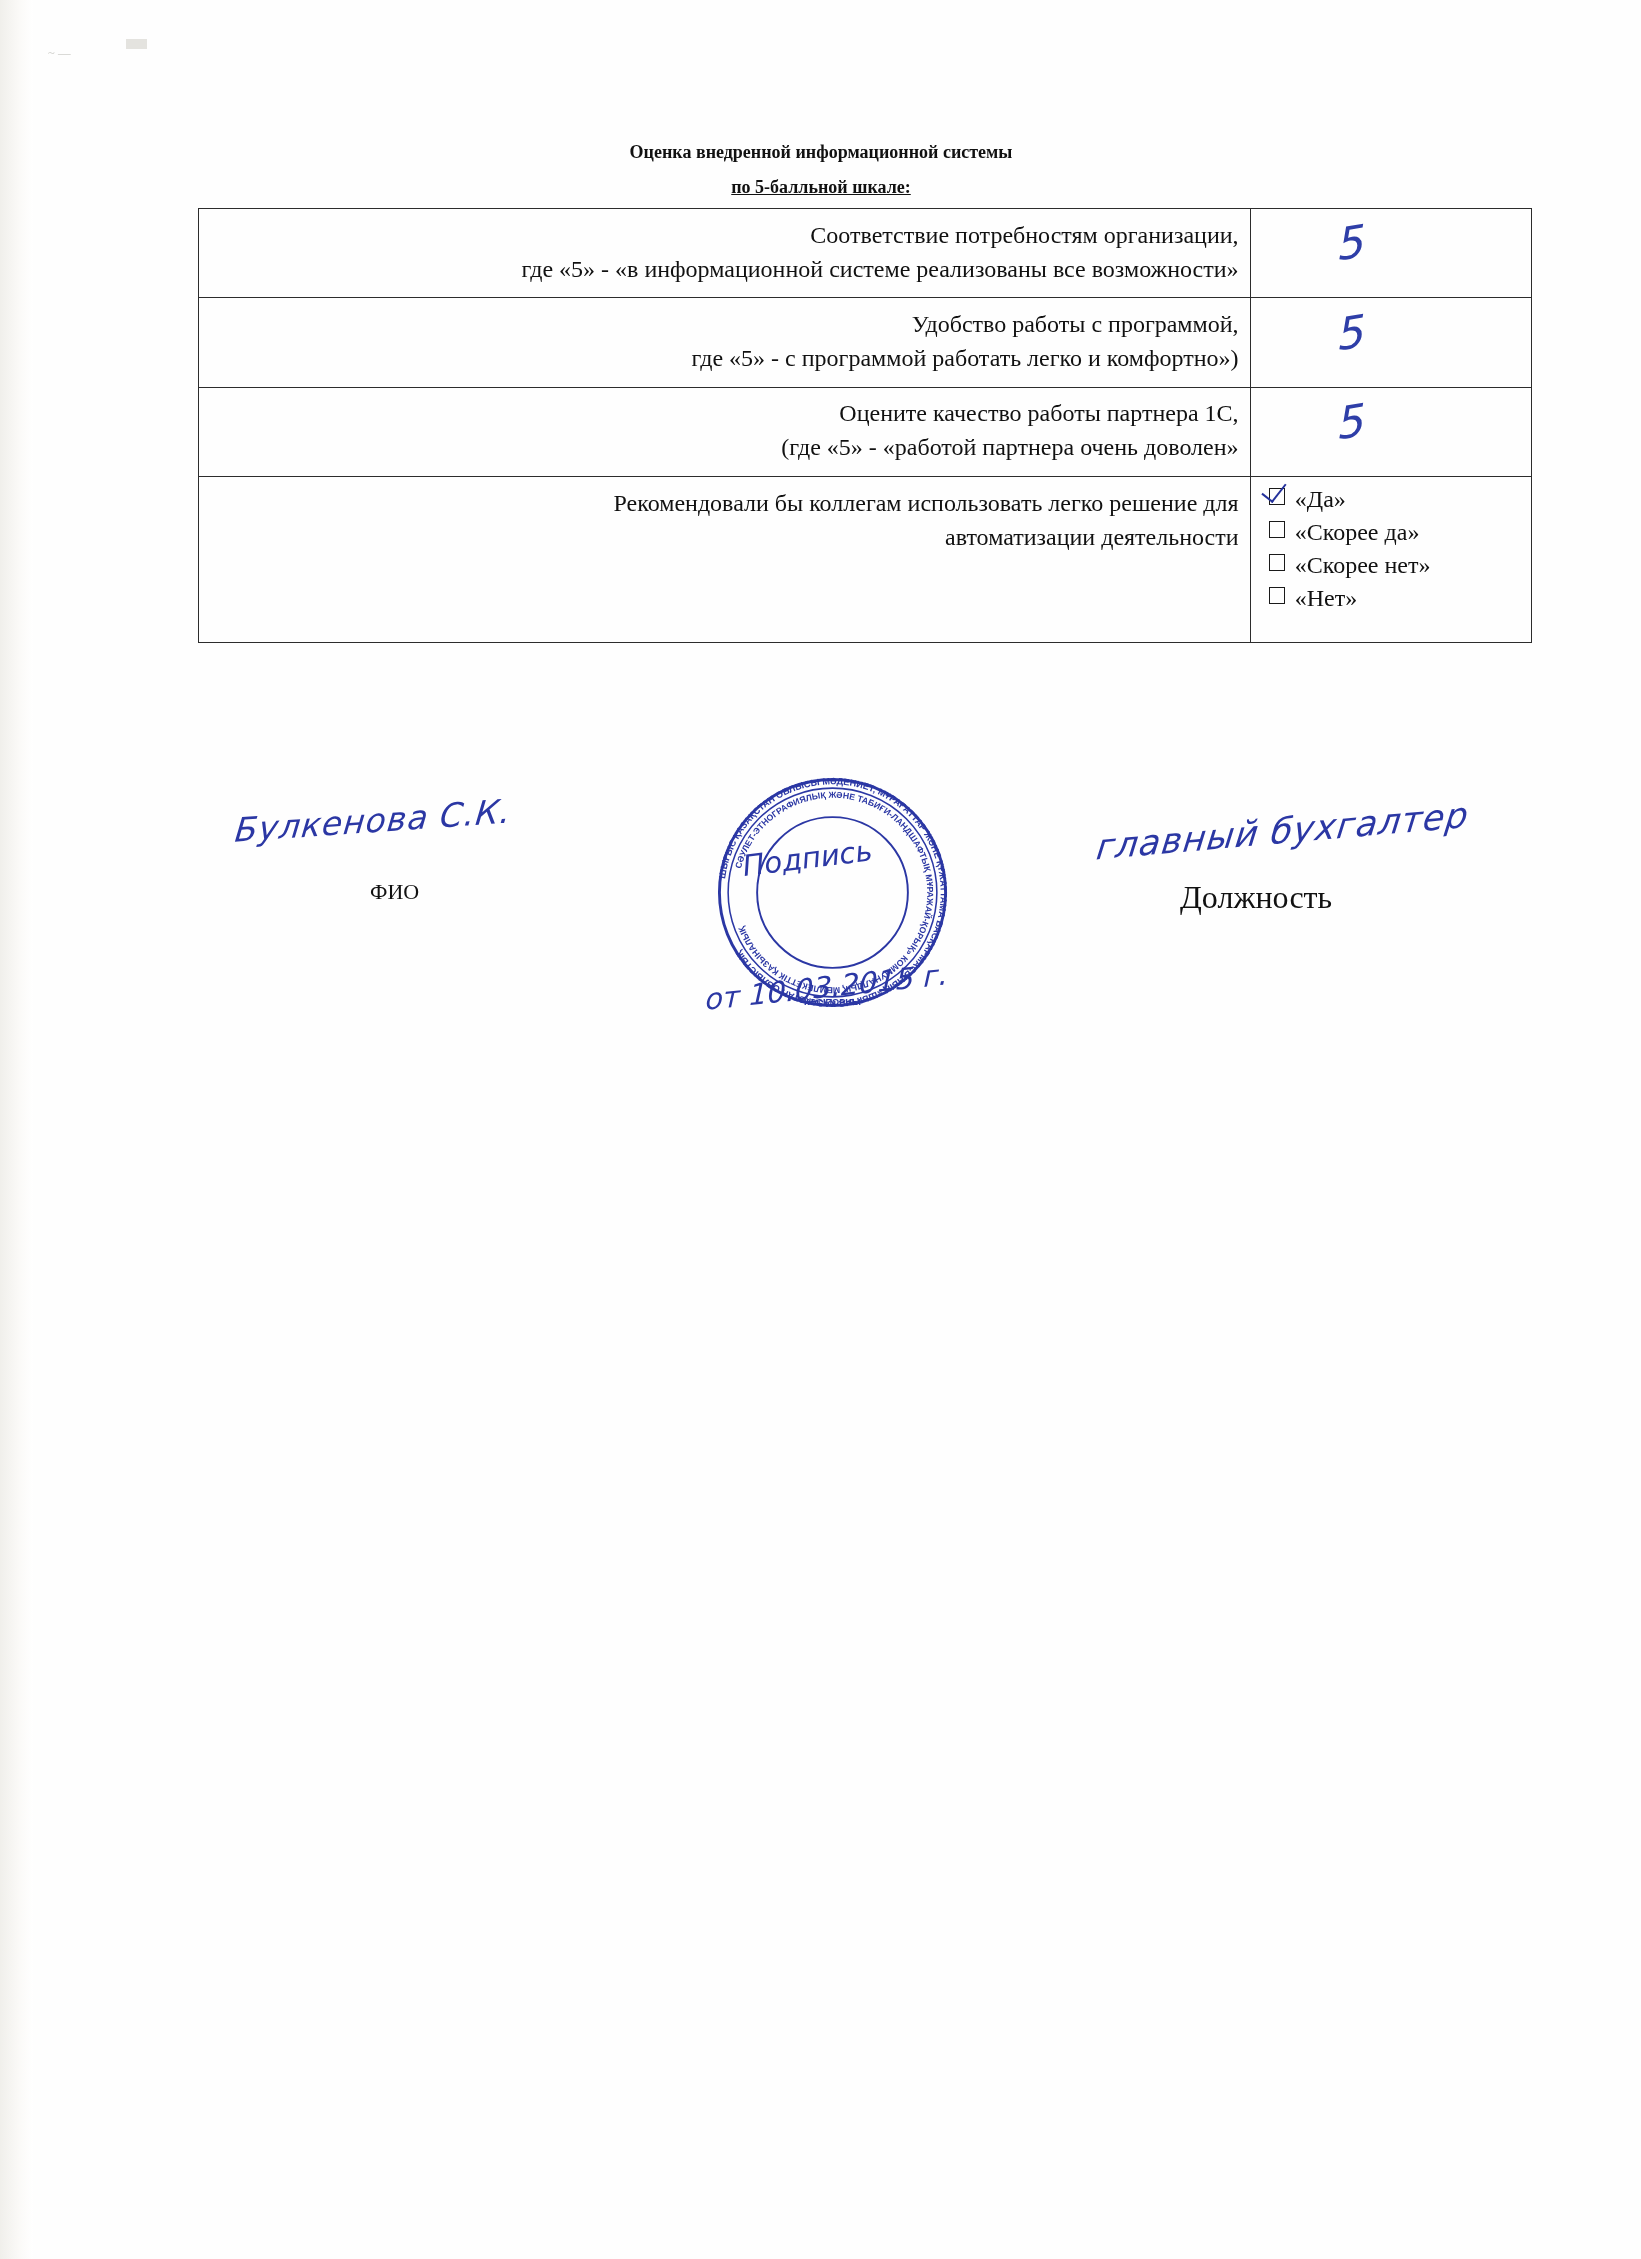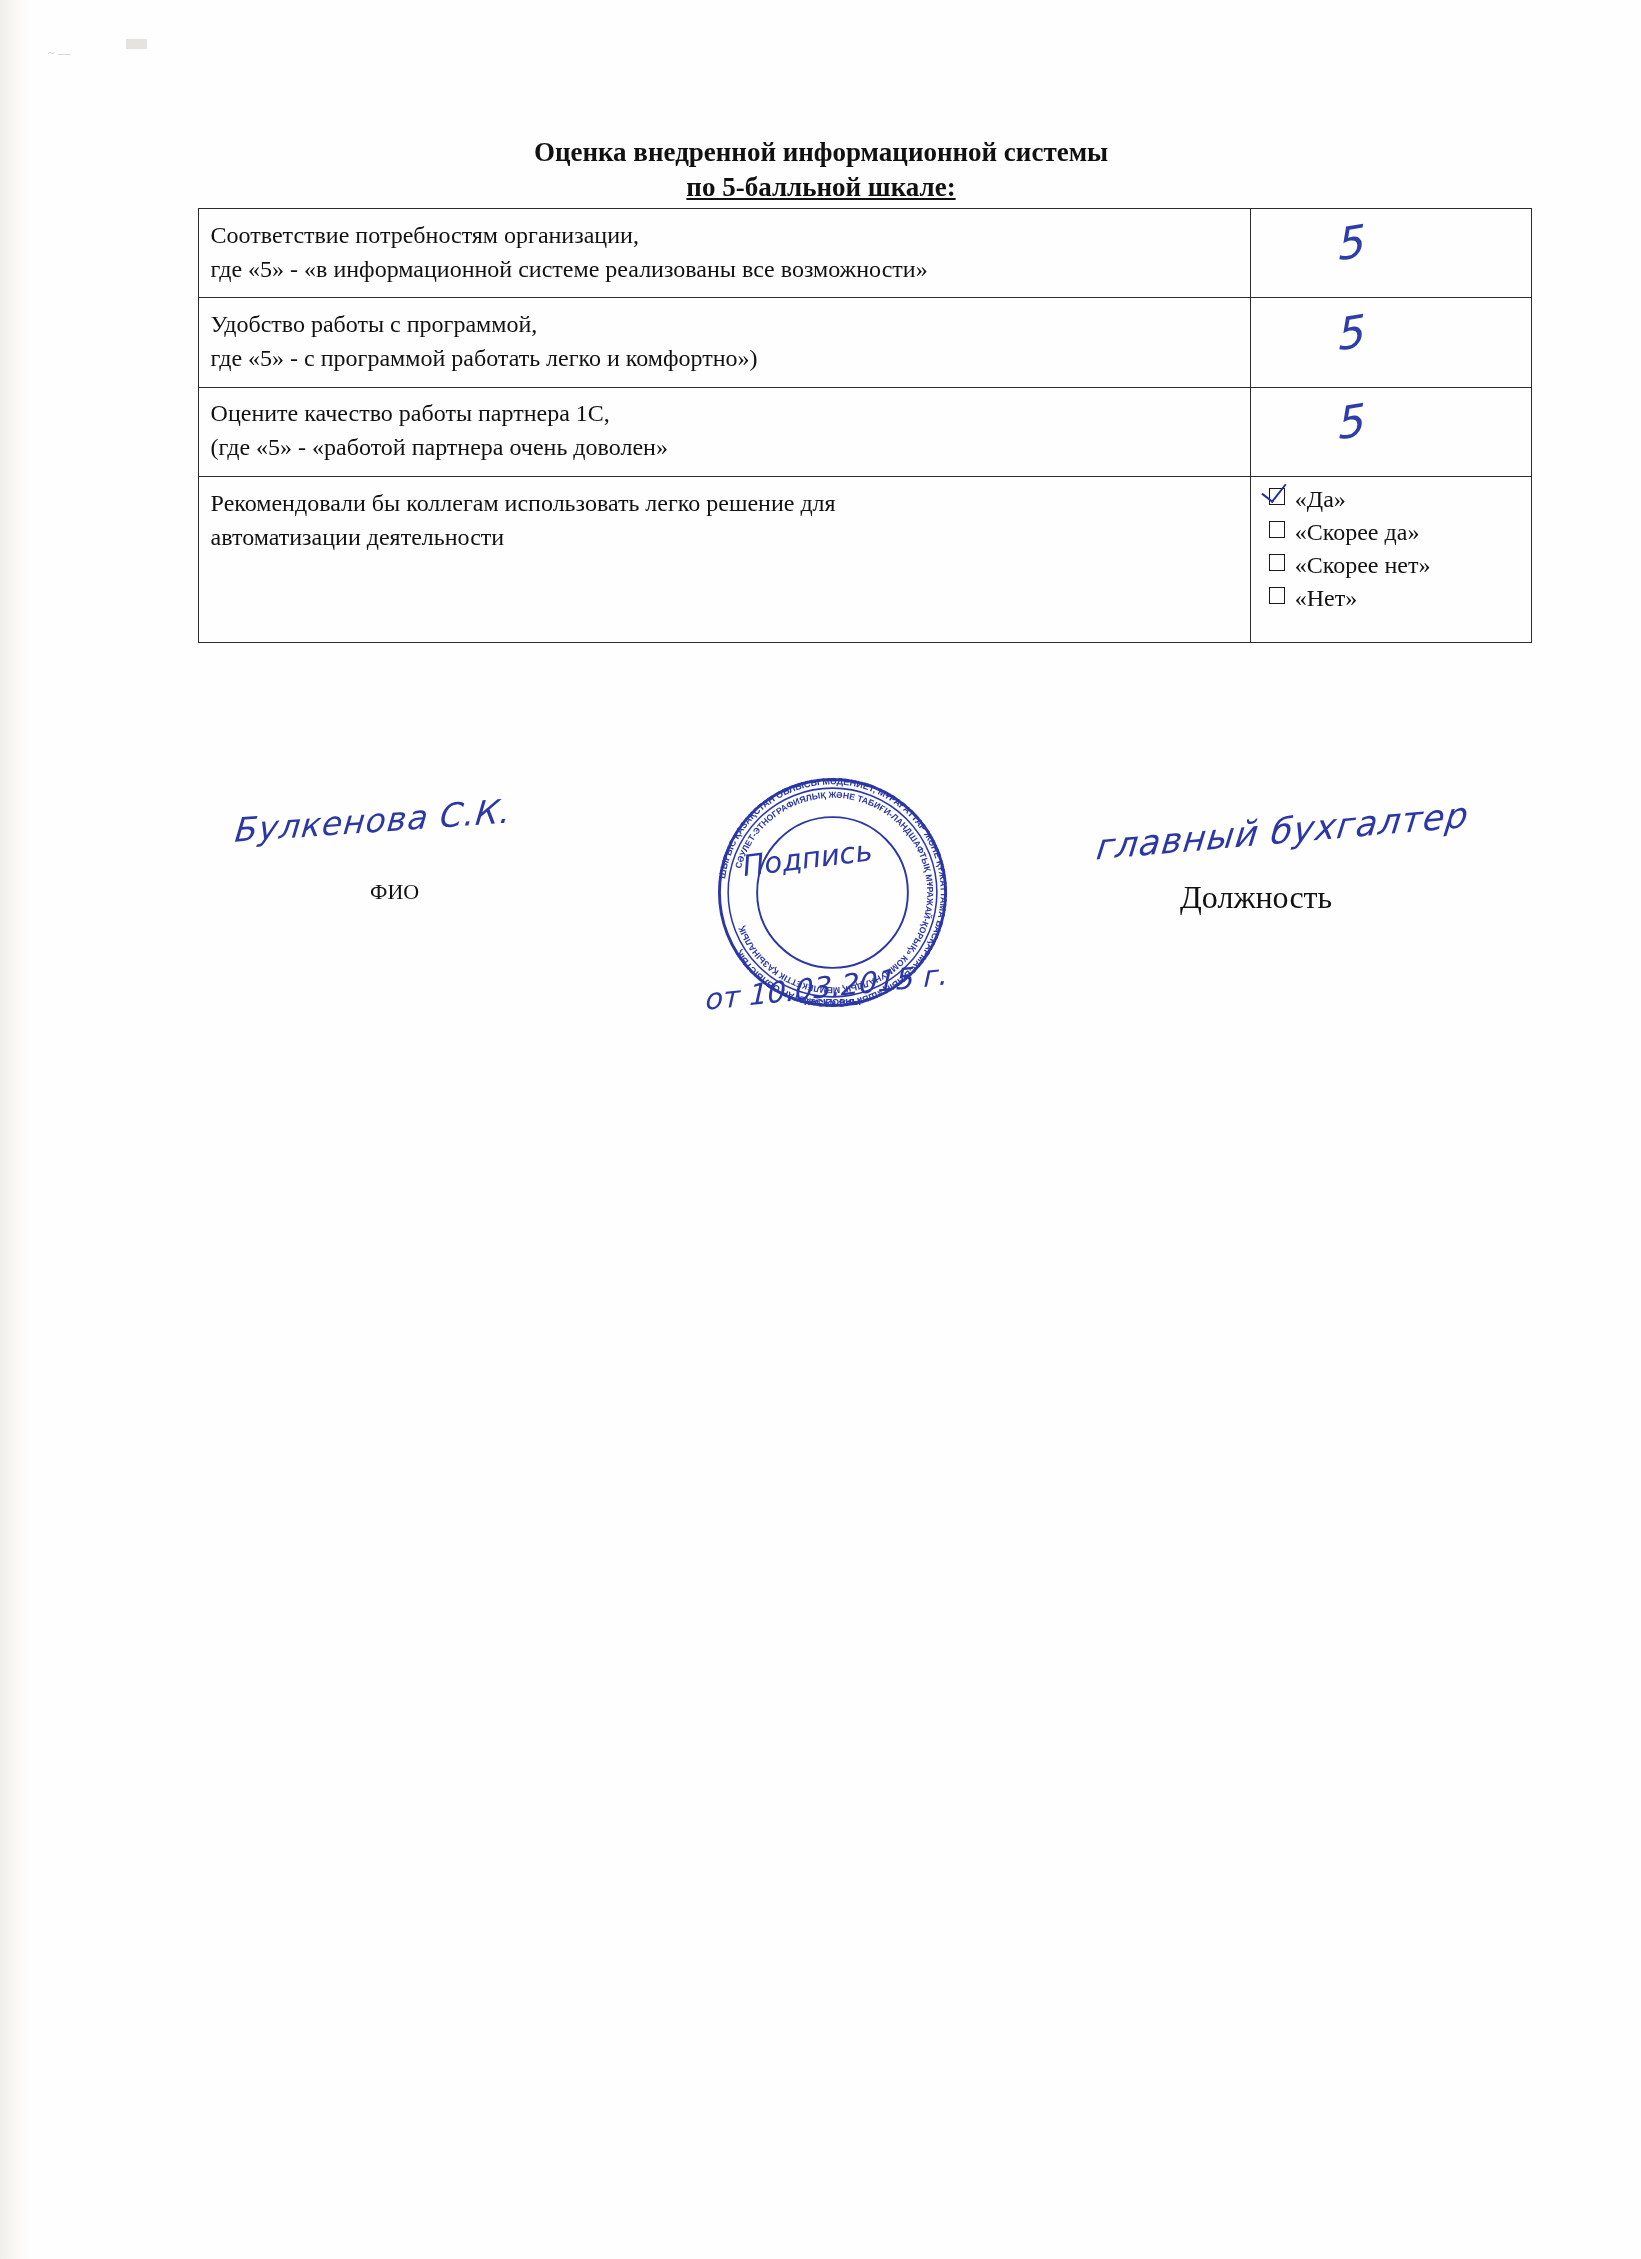--- a/index.html
+++ b/index.html
@@ -42,42 +42,42 @@
     white-space: nowrap;
   }
   .intro-line b { font-weight: bold; }
 
   .doc-title {
     position: absolute;
     left: 198px;
     top: 135px;
     width: 1246px;
     text-align: center;
-    font-size: 27px;
+    font-size: 18px;
     font-weight: bold;
     line-height: 35px;
   }
   .doc-title .l2 { display: block; text-decoration: underline; }
 
   table.survey {
     position: absolute;
     left: 198px;
     top: 208px;
     width: 1279px;
     border-collapse: collapse;
     table-layout: fixed;
   }
   table.survey td {
     border: 1px solid #2c2c2c;
     vertical-align: top;
     padding: 8.7px 11.6px 11.6px 11.6px;
     font-size: 24px;
     line-height: 34px;
   }
-  table.survey td.q { width: 1028px; }
+  table.survey td.q { width: 1028px; text-align: right; }
   table.survey td.a { width: 249px; position: relative; padding: 5.8px 13.5px 9.7px 17.4px; }
   .q-line { display: block; }
 
   .score {
     font-family: "DejaVu Sans", sans-serif;
     font-size: 44px;
     color: #2e3ea8;
     position: absolute;
     left: 87px;
     top: 17.4px;

